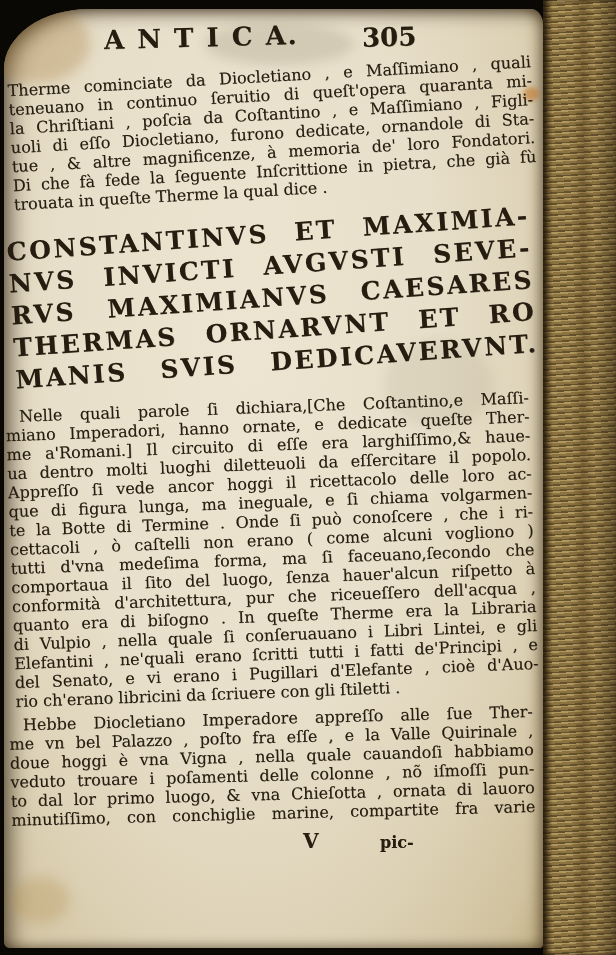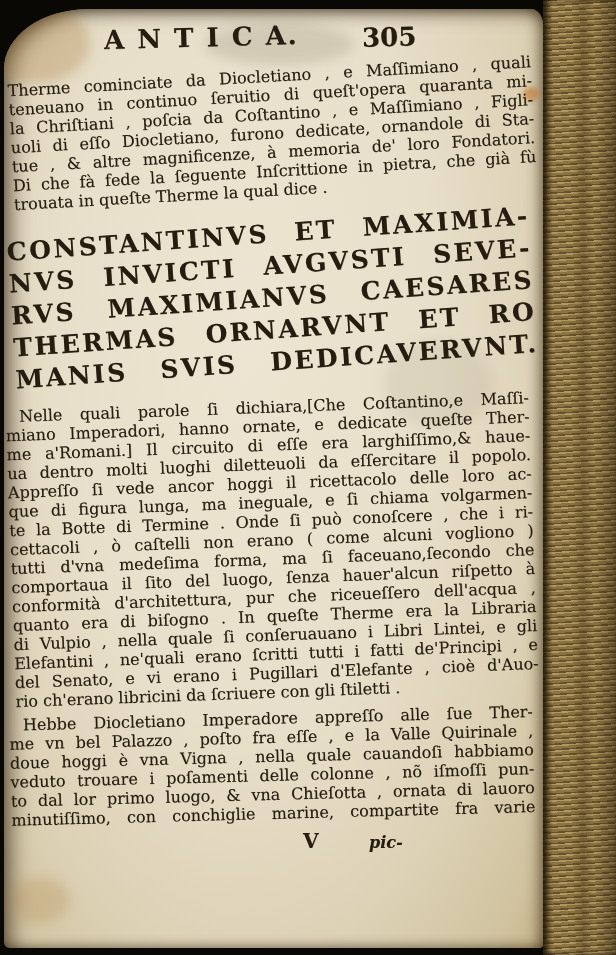--- a/index.html
+++ b/index.html
@@ -49,21 +49,21 @@
     font-size:16px;line-height:19px;white-space:normal;
   }
   .block .line.short{text-align-last:left;}
   .block .line.indent{text-indent:14px;}
   .p1{top:43px;transform:rotate(-3.2deg);}
   .inscr{top:191px;transform:rotate(-4deg);}
   .inscr .line{font-size:25px;line-height:32px;font-weight:bold;letter-spacing:2.5px;}
   .p2{top:379px;transform:rotate(-2.1deg);}
   .p3{top:693px;transform:rotate(-1.5deg);}
   .sig{position:absolute;left:299px;top:820px;font-size:20px;font-weight:bold;}
-  .catch{position:absolute;left:365px;top:824px;font-size:16px;font-weight:bold;font-style:italic;}
+  .catch{position:absolute;left:376px;top:824px;font-size:16px;font-weight:bold;}
 </style>
 </head>
 <body>
 
 <div class="scene">
   <div class="fore-edge"></div>
 
   <div class="page">
     <div class="stain corner"></div>
     <div class="stain smudge"></div>

